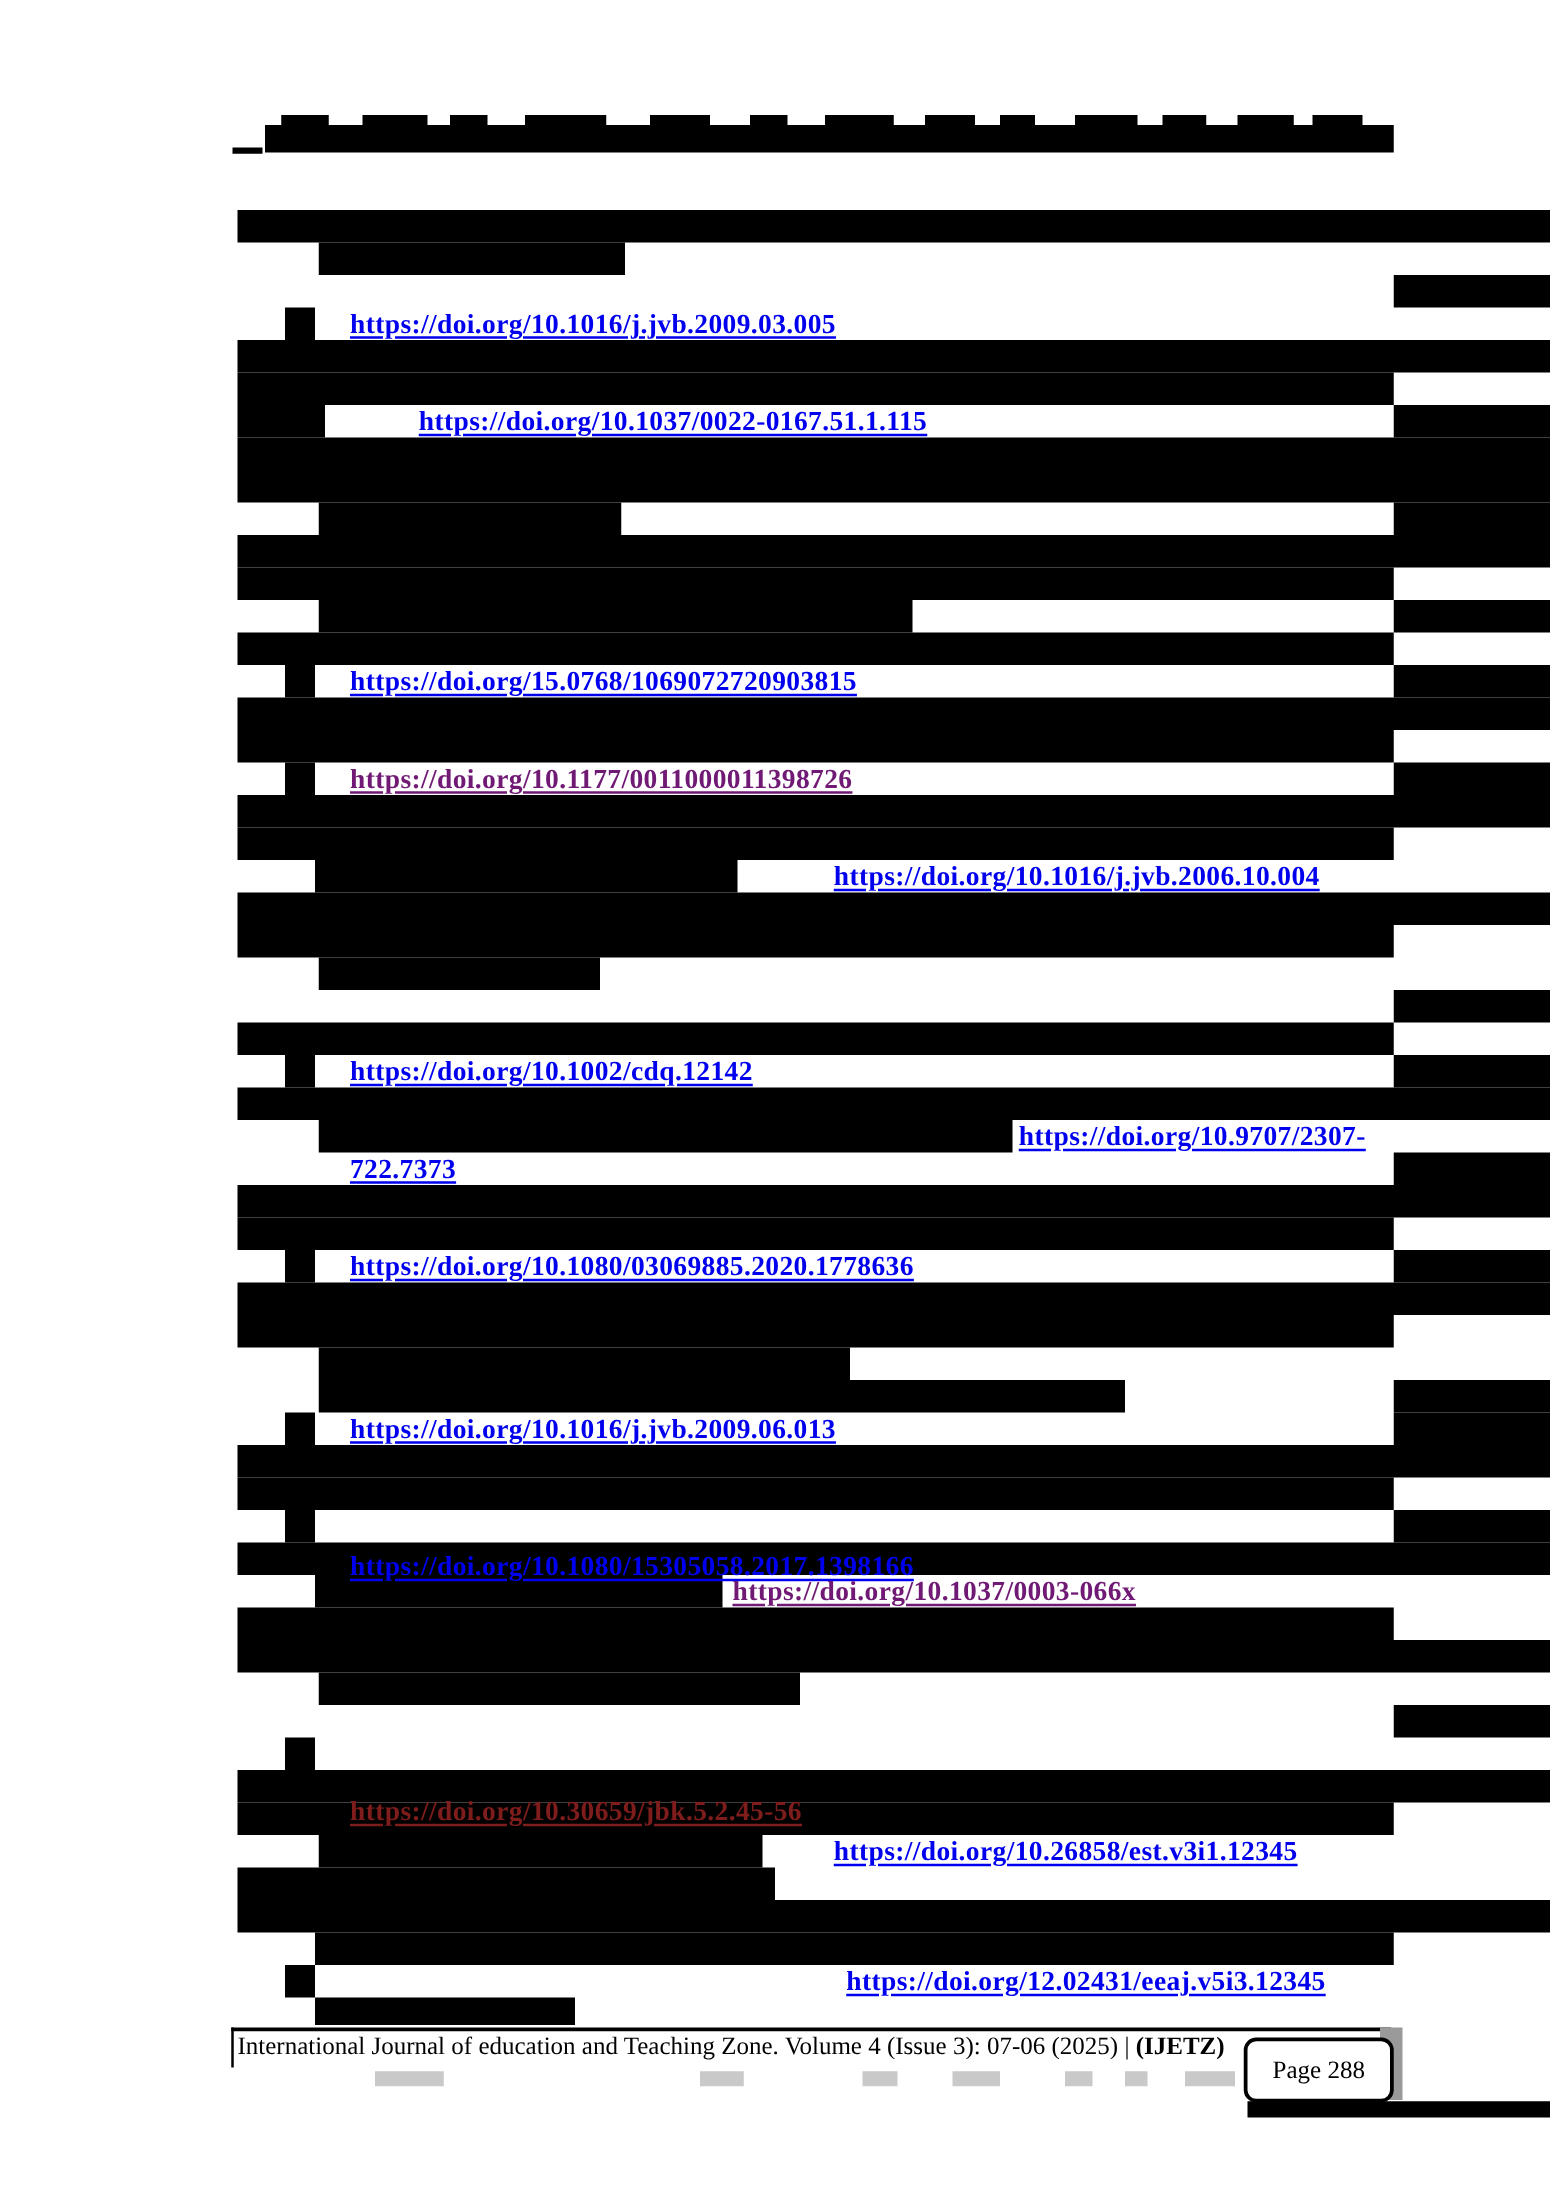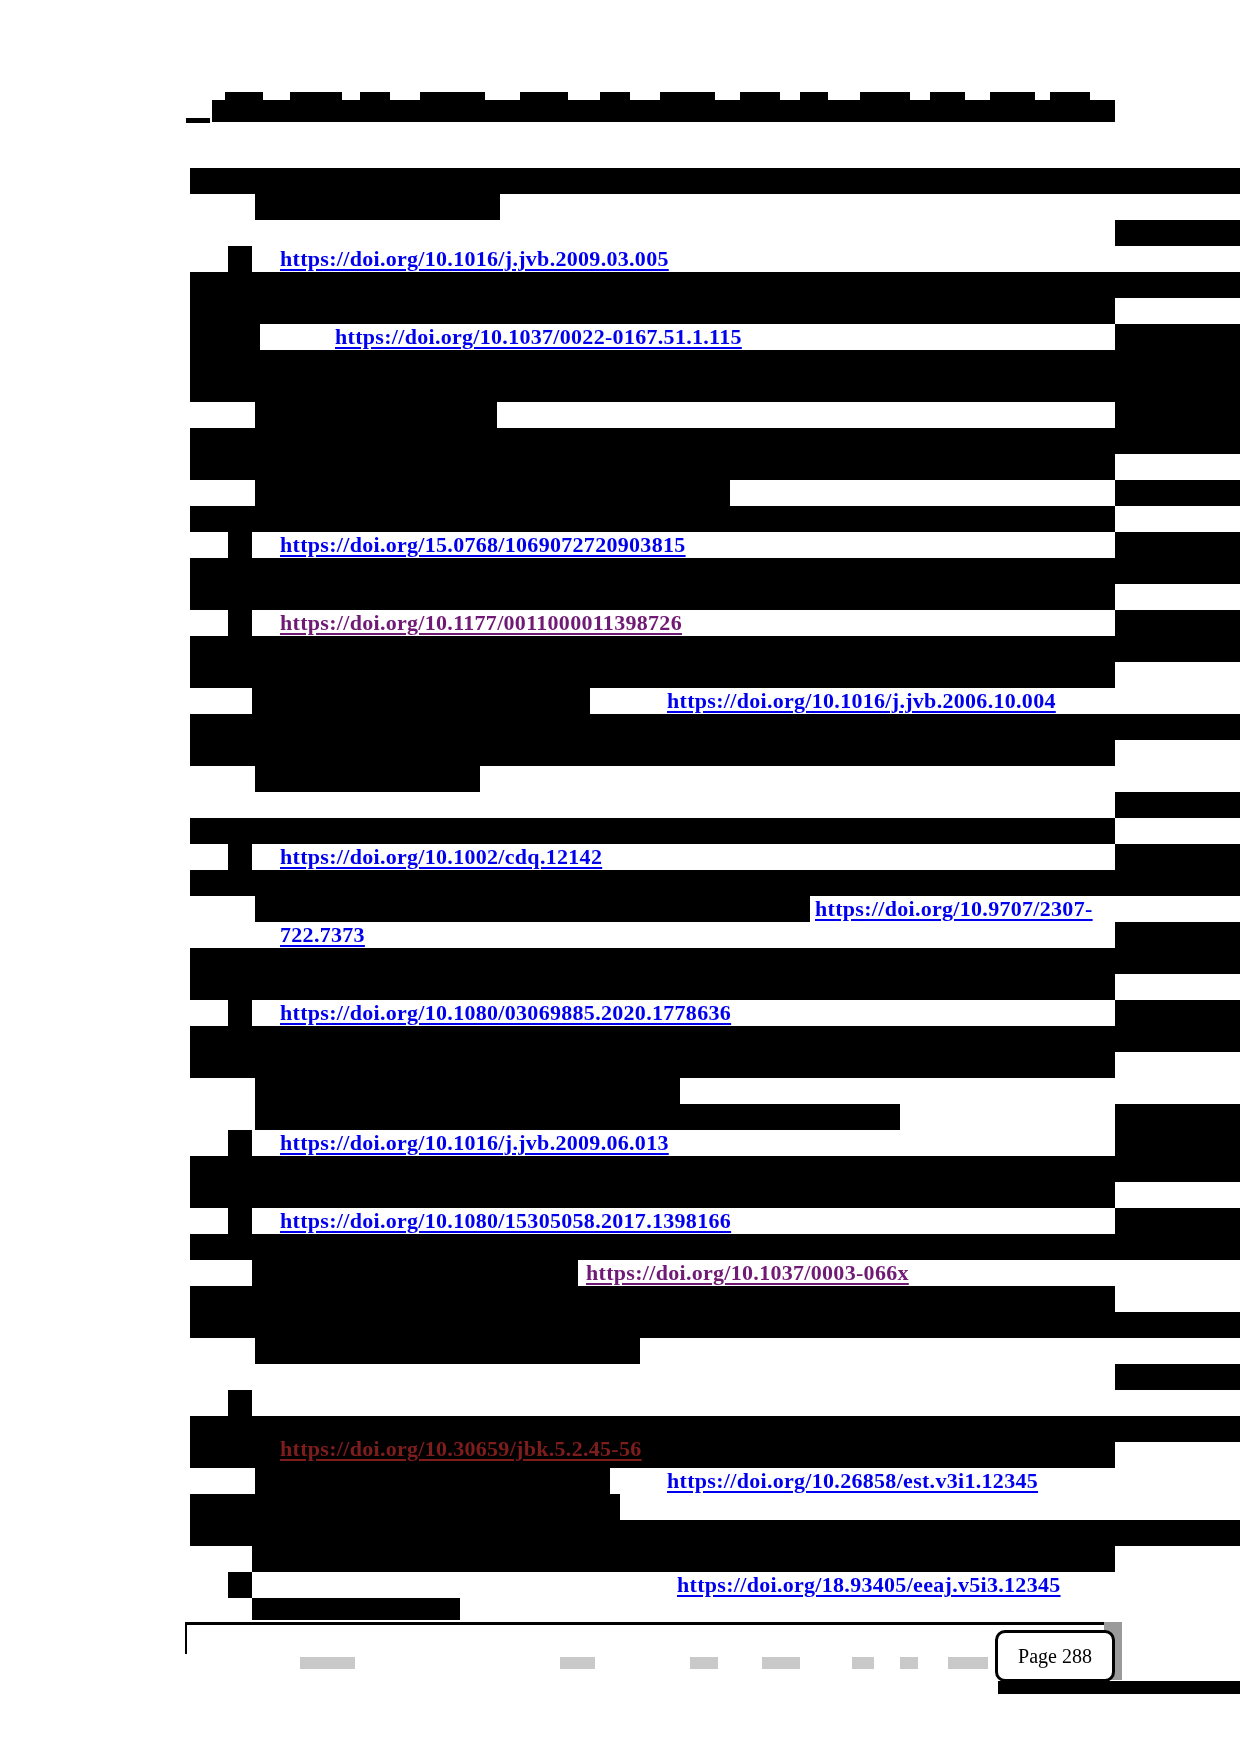--- a/index.html
+++ b/index.html
@@ -115,41 +115,42 @@
       <a class="doi" href="#" style="left: 280px; top: 246px; color: rgb(0, 0, 238);">https://doi.org/10.1016/j.jvb.2009.03.005</a>
       <a class="doi" href="#" style="left: 335px; top: 324px; color: rgb(0, 0, 238);">https://doi.org/10.1037/0022-0167.51.1.115</a>
       <a class="doi" href="#" style="left: 280px; top: 532px; color: rgb(0, 0, 238);">https://doi.org/15.0768/1069072720903815</a>
       <a class="doi" href="#" style="left: 280px; top: 610px; color: #701a75;">https://doi.org/10.1177/0011000011398726</a>
       <a class="doi" href="#" style="left: 667px; top: 688px; color: rgb(0, 0, 238);">https://doi.org/10.1016/j.jvb.2006.10.004</a>
       <a class="doi" href="#" style="left: 280px; top: 844px; color: rgb(0, 0, 238);">https://doi.org/10.1002/cdq.12142</a>
       <a class="doi" href="#" style="left: 815px; top: 896px; color: rgb(0, 0, 238);">https://doi.org/10.9707/2307-</a>
       <a class="doi" href="#" style="left: 280px; top: 922px; color: rgb(0, 0, 238);">722.7373</a>
       <a class="doi" href="#" style="left: 280px; top: 1000px; color: rgb(0, 0, 238); font-family: Liberation Serif, serif;">https://doi.org/10.1080/03069885.2020.1778636</a>
       <a class="doi" href="#" style="left: 280px; top: 1130px; color: rgb(0, 0, 238);">https://doi.org/10.1016/j.jvb.2009.06.013</a>
-      <a class="doi" href="#" style="left: 280px; top: 1208px; color: rgb(0, 0, 238);">https://doi.org/10.1080/15305058.2017.1398166</a>
+      <a class="doi" href="#" style="left: 280px; top: 1240px; color: rgb(0, 0, 238);">https://doi.org/10.1080/15305058.2017.1398166</a>
       <a class="doi" href="#" style="left: 586px; top: 1260px; color: #701a75;">https://doi.org/10.1037/0003-066x</a>
       <a class="doi" href="#" style="left: 280px; top: 1436px; color: #7f1d1d;">https://doi.org/10.30659/jbk.5.2.45-56</a>
       <a class="doi" href="#" style="left: 667px; top: 1468px; color: rgb(0, 0, 238);">https://doi.org/10.26858/est.v3i1.12345</a>
-      <a class="doi" href="#" style="left: 677px; top: 1572px; color: rgb(0, 0, 238);">https://doi.org/18.93405/eeaj.v5i3.12345</a>
+      <a class="doi" href="#" style="left: 677px; top: 1572px; color: rgb(0, 0, 238);">https://doi.org/12.02431/eeaj.v5i3.12345</a>
     </div>
 
   <div id="ghost-layer">
       <div class="ghost" style="left: 300px; top: 1657px; width: 55px; height: 12px; background: rgb(201, 201, 201);"></div>
       <div class="ghost" style="left: 560px; top: 1657px; width: 35px; height: 12px; background: rgb(201, 201, 201);"></div>
       <div class="ghost" style="left: 690px; top: 1657px; width: 28px; height: 12px; background: rgb(201, 201, 201);"></div>
       <div class="ghost" style="left: 762px; top: 1657px; width: 38px; height: 12px; background: rgb(201, 201, 201);"></div>
       <div class="ghost" style="left: 852px; top: 1657px; width: 22px; height: 12px; background: rgb(201, 201, 201);"></div>
       <div class="ghost" style="left: 900px; top: 1657px; width: 18px; height: 12px; background: rgb(201, 201, 201);"></div>
       <div class="ghost" style="left: 948px; top: 1657px; width: 40px; height: 12px; background: rgb(201, 201, 201);"></div>
       <div class="ghost" style="left: 1032px; top: 1657px; width: 18px; height: 12px; background: rgb(201, 201, 201);"></div>
     </div>
 
   <div id="footer-rule" style="left:185px;top:1622px;width:928px;height:3px;"></div>
   <div id="footer-tick" style="left:185px;top:1622px;width:2px;height:32px;"></div>
 
+  <div id="journal-line"><span>International Journal of education and Teaching Zone. Volume 4 (Issue 3): 07-06 (2025) | </span><b>(IJETZ)</b></div>
 
   <div class="shadow" style="left:1104px;top:1622px;width:18px;height:58px;"></div>
   <div id="footer-endbar" style="left:998px;top:1681px;width:242px;height:13px;"></div>
   <div id="page-box">
     <span>Page 288</span>
   </div>
 
 </div>
 
 </body></html>

